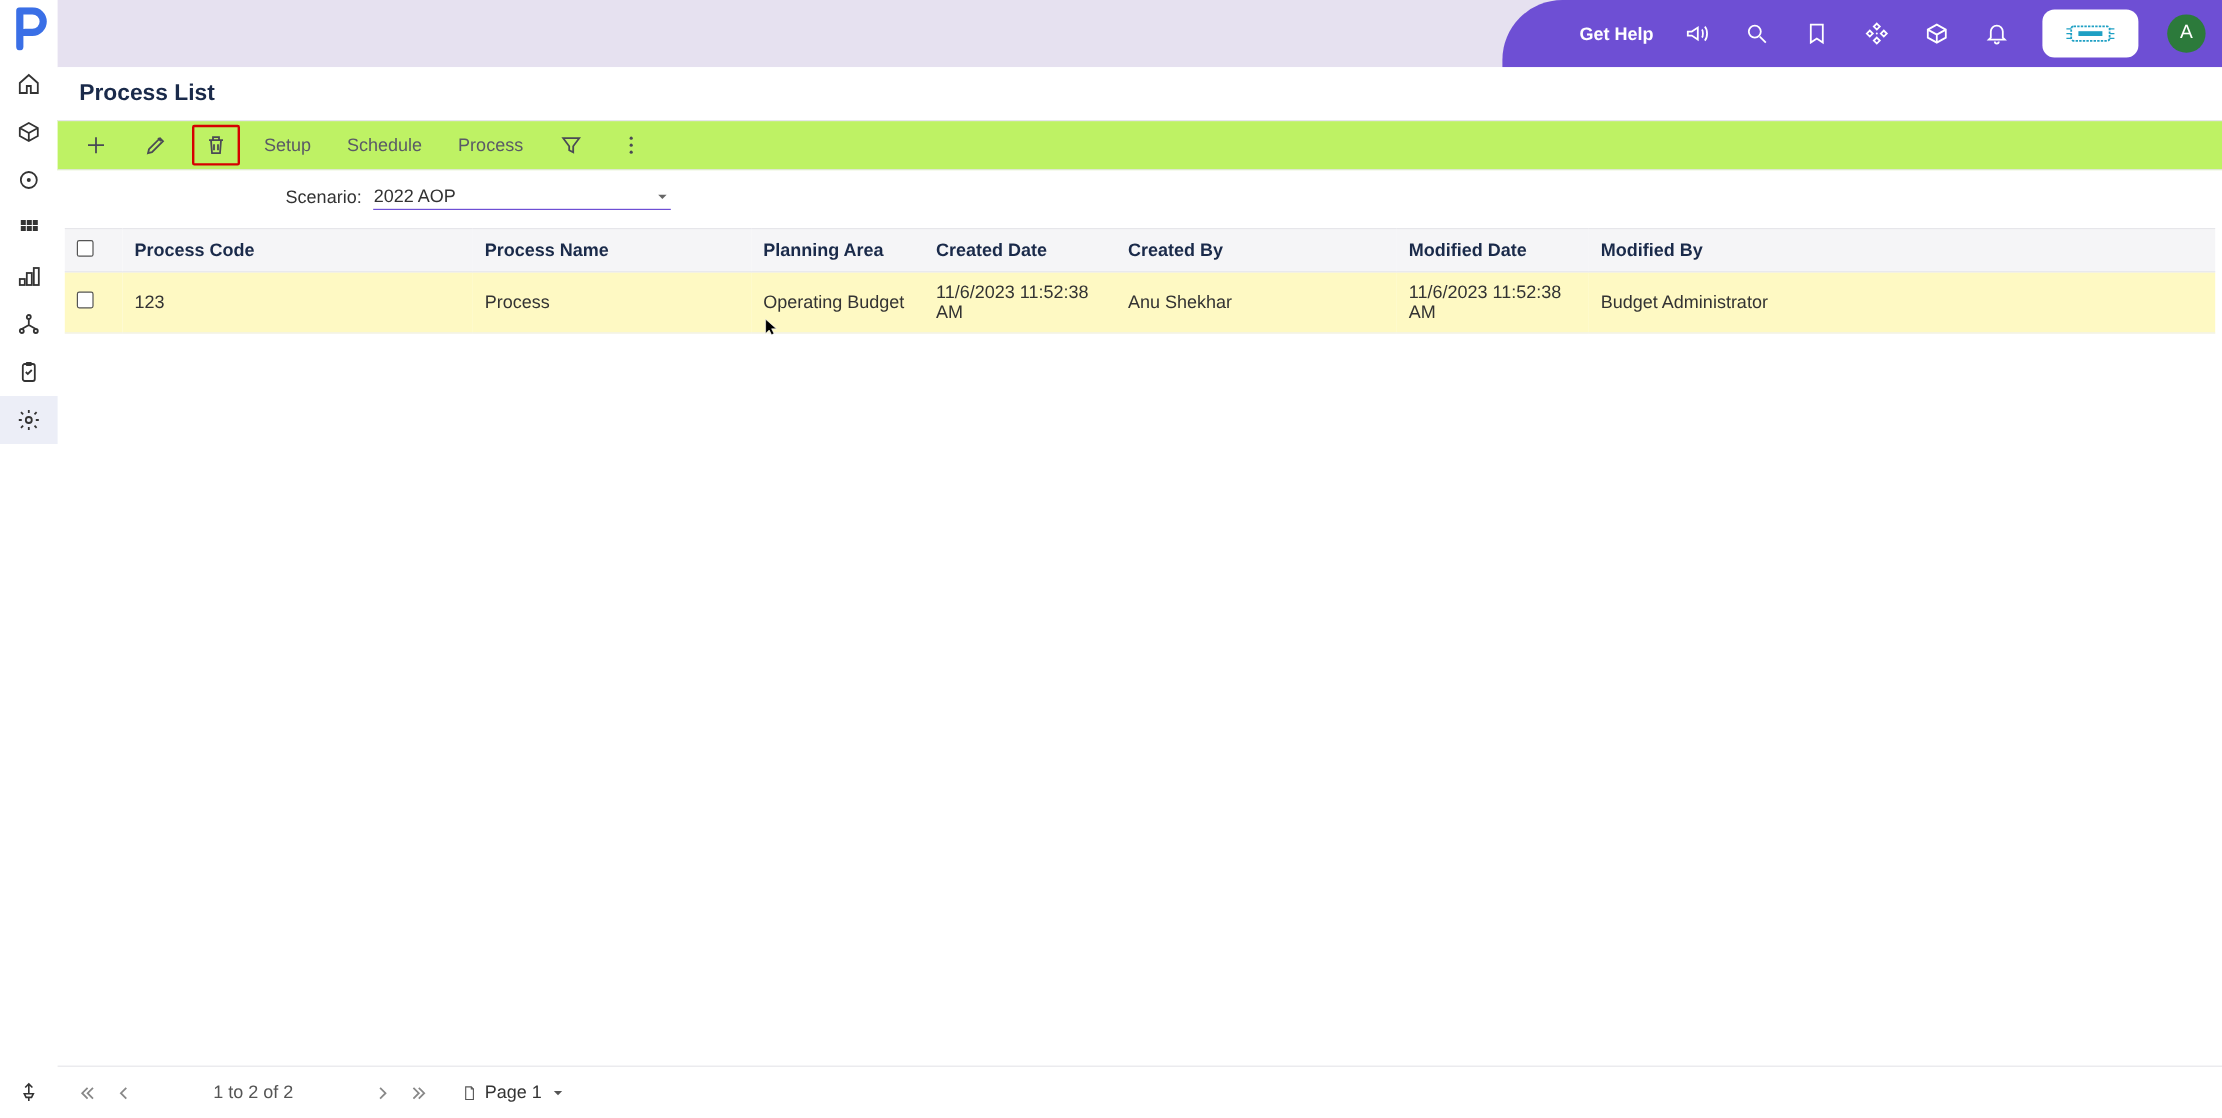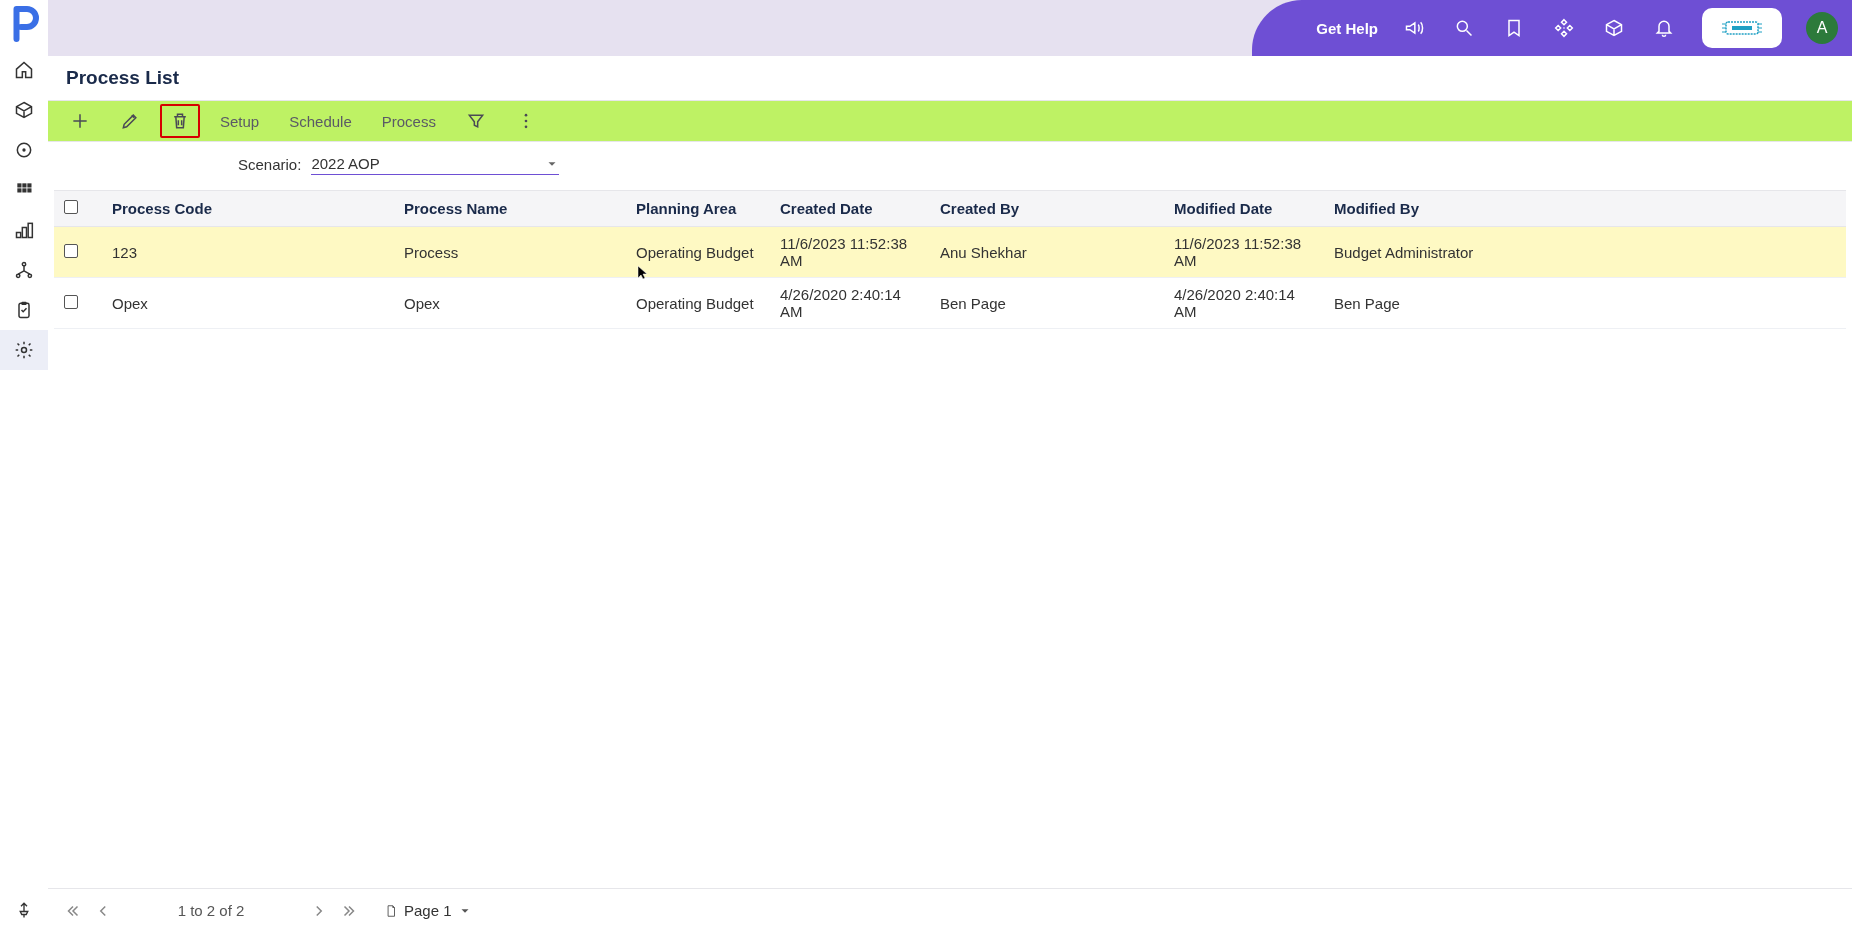--- a/index.html
+++ b/index.html
@@ -278,30 +278,20 @@
           <tr class="selected">
             <td><span class="chk"></span></td>
             <td>123</td>
             <td>Process</td>
             <td>Operating Budget</td>
             <td class="date">11/6/2023 11:52:38 AM</td>
             <td>Anu Shekhar</td>
             <td class="date">11/6/2023 11:52:38 AM</td>
             <td>Budget Administrator</td>
           </tr>
-          <tr>
-            <td><span class="chk"></span></td>
-            <td>Opex</td>
-            <td>Opex</td>
-            <td>Operating Budget</td>
-            <td class="date">4/26/2020 2:40:14 AM</td>
-            <td>Ben Page</td>
-            <td class="date">4/26/2020 2:40:14 AM</td>
-            <td>Ben Page</td>
-          </tr>
         </tbody>
       </table>
     </div>
 
     <div class="pager">
       <div class="pgroup">
         <div class="picon">
             <svg viewBox="0 0 24 24">
               <path d="M18 6l-6 6 6 6M12 6l-6 6 6 6"></path>
             </svg>

